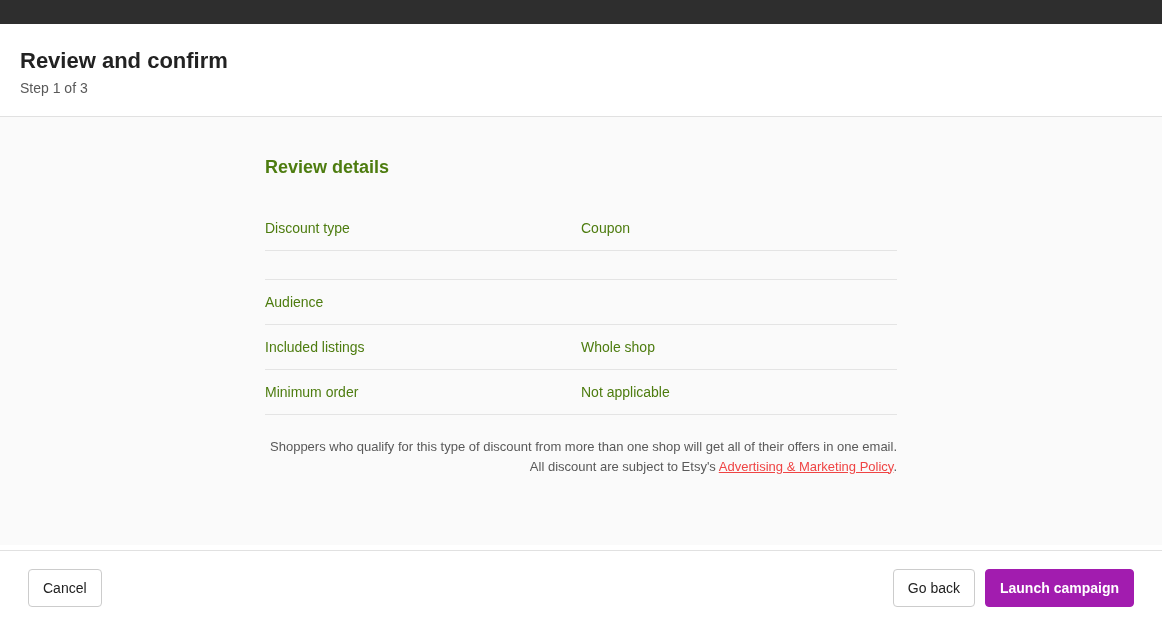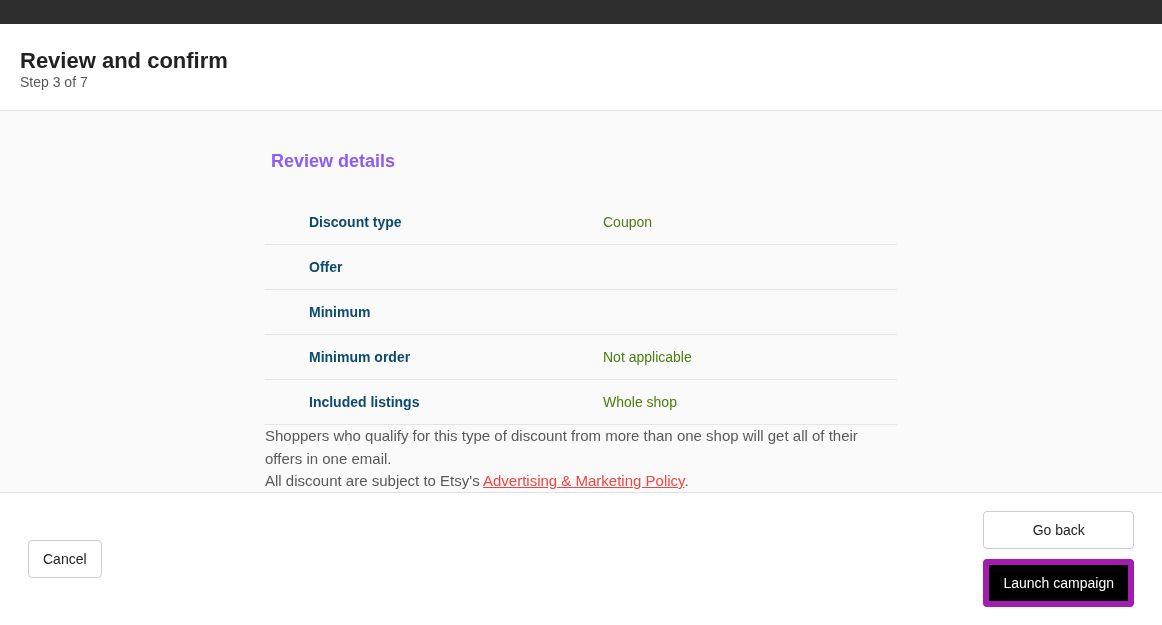--- a/index.html
+++ b/index.html
@@ -23,64 +23,64 @@
     }
     .header {
       padding: 24px 20px 20px 20px;
       border-bottom: 1px solid #e1e1e1;
       background: #fff;
     }
     .header-title {
       font-size: 22px;
       font-weight: 600;
       color: #222;
+      margin-bottom: 6px;
     }
     .header-step {
       font-size: 14px;
       color: #595959;
     }
     .content-area {
       background: #fafafa;
       padding: 40px 0 60px 0;
       min-height: 428px;
     }
     .content-inner {
       max-width: 632px;
       margin: 0 auto;
     }
     .section-title {
       font-size: 18px;
       font-weight: 600;
-      color: #8b5cf6;
+      color: #4d7c0f;
       margin-bottom: 28px;
-      margin-left: 6px;
     }
     .detail-row {
       display: flex;
       padding: 14px 0;
       border-bottom: 1px solid #e4e4e4;
       font-size: 14px;
     }
     .detail-row:first-of-type {
       border-top: none;
     }
     .detail-label {
       width: 50%;
-      font-weight: 700;
-      color: #0c4a6e;
-      margin-left: 44px;
+      font-weight: 400;
+      color: #4d7c0f;
     }
     .detail-value {
       width: 50%;
       color: #4d7c0f;
     }
     .disclaimer {
-      font-size: 15px;
+      margin-top: 22px;
+      font-size: 13px;
       color: #595959;
-      text-align: left;
+      text-align: right;
       line-height: 1.5;
     }
     .disclaimer a {
       color: #ef4444;
       text-decoration: underline;
     }
     .footer {
       position: absolute;
       bottom: 0;
       left: 0;
@@ -92,75 +92,73 @@
       justify-content: space-between;
       align-items: center;
     }
     .footer-left {
       display: flex;
       gap: 10px;
     }
     .footer-right {
       display: flex;
       gap: 10px;
-      flex-direction: column;
     }
     .btn {
       font-size: 14px;
       padding: 10px 14px;
       border-radius: 4px;
       cursor: pointer;
       font-family: inherit;
       background: #fff;
       border: 1px solid #ccc;
       color: #222;
       font-weight: 500;
     }
     .btn-primary {
-      background: #000000;
+      background: #a21caf;
       color: #fff;
-      border: 6px solid #a21caf;
-      font-weight: 400;
+      border: 1px solid #a21caf;
+      font-weight: 700;
     }
   </style>
 </head>
 <body>
 
 <div class="top-bar"></div>
 
 <div class="header">
   <h1 class="header-title">Review and confirm</h1>
-  <div class="header-step">Step 3 of 7</div>
+  <div class="header-step">Step 1 of 3</div>
 </div>
 
 <div class="content-area">
   <div class="content-inner">
     <h2 class="section-title">Review details</h2>
 
     <div class="detail-row">
       <div class="detail-label">Discount type</div>
       <div class="detail-value">Coupon</div>
     </div>
 
     <div class="detail-row">
-      <div class="detail-label">Offer</div>
     </div>
 
     <div class="detail-row">
-      <div class="detail-label">Minimum</div>
+      <div class="detail-label">Audience</div>
+    </div>
+
+    <div class="detail-row">
+      <div class="detail-label">Included listings</div>
+      <div class="detail-value">Whole shop</div>
     </div>
 
     <div class="detail-row">
       <div class="detail-label">Minimum order</div>
       <div class="detail-value">Not applicable</div>
-    </div>
-
-    <div class="detail-row">
-      <div class="detail-label">Included listings</div>
-      <div class="detail-value">Whole shop</div>
     </div>
 
 
     <div class="disclaimer">
       <span>Shoppers who qualify for this type of discount from more than one shop will get all of their offers in one email.</span><br>
       <span>All discount are subject to Etsy's </span><a href="#">Advertising &amp; Marketing Policy</a><span>.</span>
     </div>
   </div>
 </div>
 

